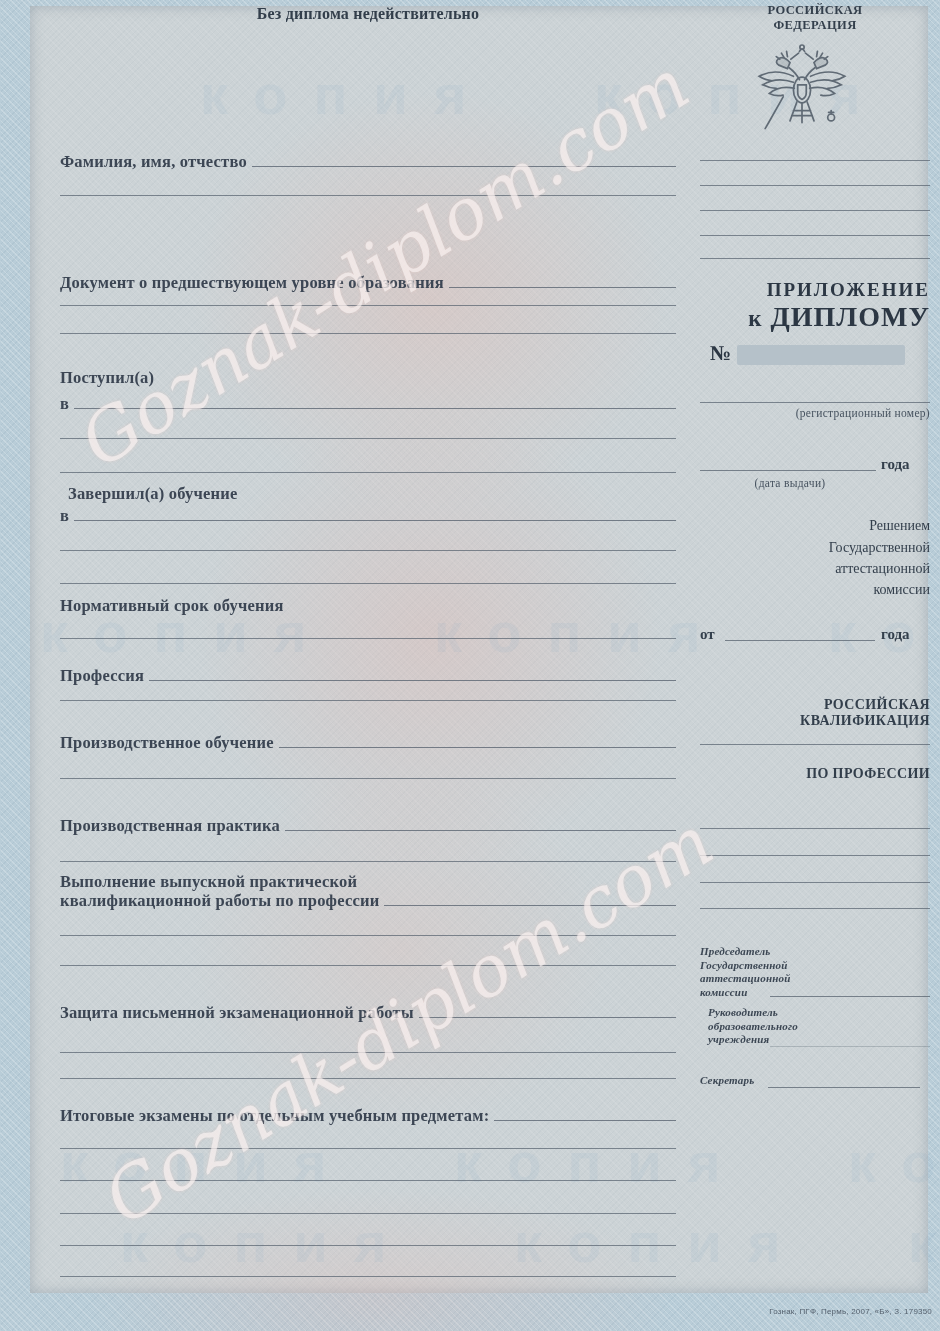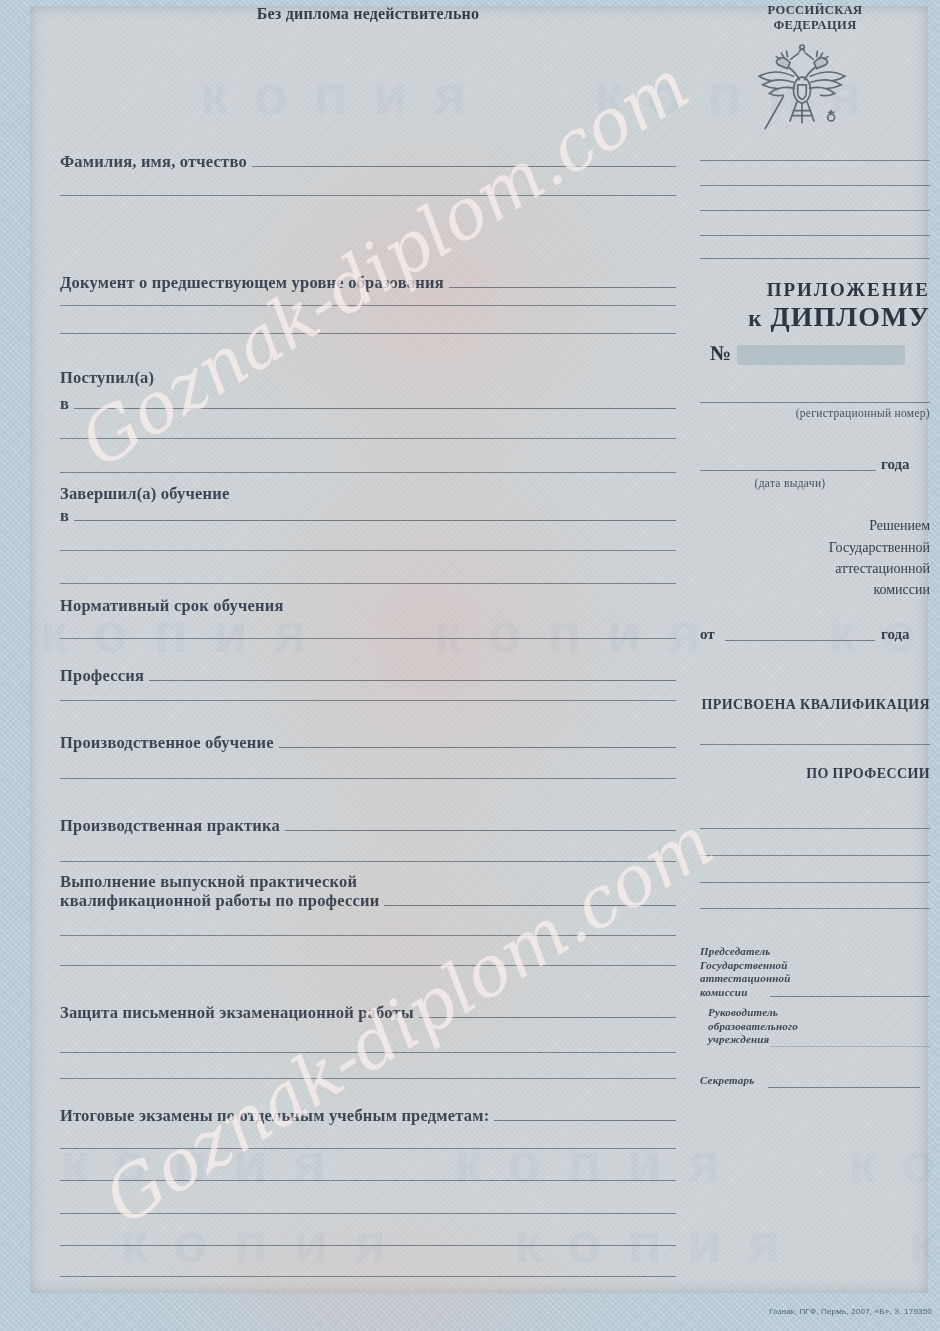--- a/index.html
+++ b/index.html
@@ -116,21 +116,21 @@
   <div class="hl" style="top:333px;"></div>
 
   <div class="lbl-only" style="top:368px;">Поступил(а)</div>
   <div class="lrow" style="top:388px;">
     <span class="lbl">в</span>
       <span class="ln"></span>
   </div>
   <div class="hl" style="top:438px;"></div>
   <div class="hl" style="top:472px;"></div>
 
-  <div class="lbl-only" style="top:484px;">Завершил(а) обучение</div>
+  <div class="lbl-only" style="top:484px;margin-left:8px;">Завершил(а) обучение</div>
   <div class="lrow" style="top:500px;">
     <span class="lbl">в</span>
       <span class="ln"></span>
   </div>
   <div class="hl" style="top:550px;"></div>
   <div class="hl" style="top:583px;"></div>
 
   <div class="lbl-only" style="top:596px;">Нормативный срок обучения</div>
   <div class="hl" style="top:638px;"></div>
 
@@ -201,21 +201,21 @@
 
   <div class="rc decision" style="top:518px;">Решением</div>
   <div class="rc decision" style="top:540px;">Государственной</div>
   <div class="rc decision" style="top:561px;">аттестационной</div>
   <div class="rc decision" style="top:582px;">комиссии</div>
 
   <div class="abs yearword" style="left:700px;top:627px;">от</div>
   <div class="sigline" style="left:725px;width:150px;top:640px;"></div>
   <div class="abs yearword" style="left:881px;top:627px;">года</div>
 
-  <div class="rc headword" style="top:697px;">ПРИСВОЕНА КВАЛИФИКАЦИЯ</div>
+  <div class="rc headword" style="top:697px;">РОССИЙСКАЯ КВАЛИФИКАЦИЯ</div>
 
   <div class="hl-r" style="top:744px;"></div>
   <div class="rc headword" style="top:766px;">ПО ПРОФЕССИИ</div>
 
   <div class="hl-r" style="top:828px;"></div>
   <div class="hl-r" style="top:855px;"></div>
   <div class="hl-r" style="top:882px;"></div>
   <div class="hl-r" style="top:908px;"></div>
 
   <div class="abs officials" style="left:700px;top:945px;">

